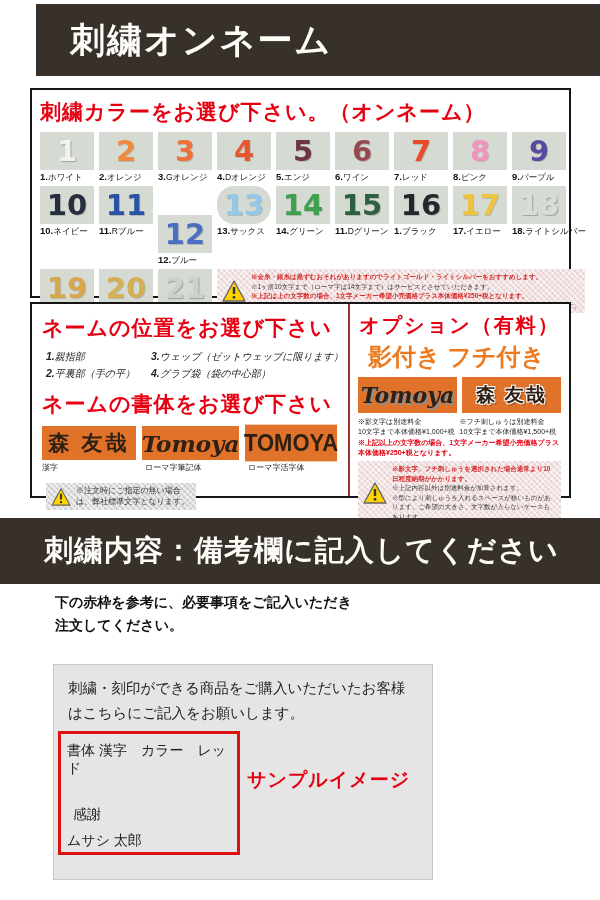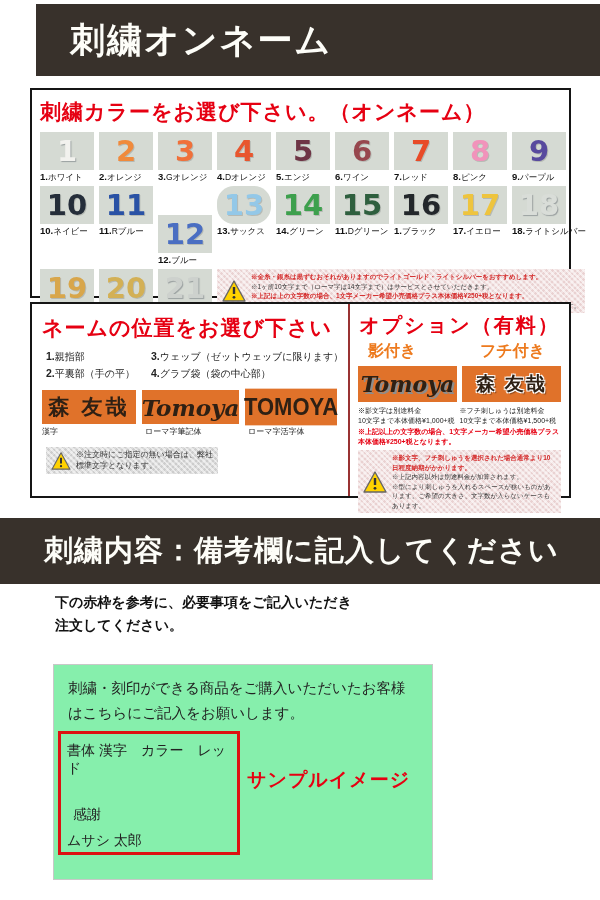--- a/index.html
+++ b/index.html
@@ -41,51 +41,51 @@
                      repeating-linear-gradient(-45deg,rgba(160,160,160,.25) 0 2px,transparent 2px 4px);}
   #color-warn{margin-left:5px;flex:1;height:44px;}
   .wline{font-size:6.5px;line-height:9.5px;color:#333;white-space:nowrap;overflow:hidden;}
   .wline.red{color:#d42a2a;font-weight:bold;}
   .tri{flex:0 0 auto;}
 
   
   #left-pane{width:316px;box-sizing:border-box;padding:8px 4px 16px 8px;}
   #right-pane{flex:1;border-left:2px solid #993333;box-sizing:border-box;padding:8px 8px 18px 8px;}
 
-  .pos-list{display:flex;gap:16px;margin:4px 0 8px 6px;font-size:10px;line-height:17px;color:#222;}
+  .pos-list{display:flex;gap:16px;margin:4px 0 8px 6px;font-size:10px;line-height:17px;color:#222;font-style:italic;}
   .pos-list b{font-size:10.5px;}
 
   .samples-row{display:flex;gap:6px;margin:8px 0 0 2px;}
   .sample-box{height:34px;background:#e0722a;color:#2e2014;display:flex;align-items:center;justify-content:center;}
   .s-kanji{width:94px;font-weight:bold;font-size:21px;letter-spacing:3px;}
   .s-cursive{width:97px;font-family:"DejaVu Serif",serif;font-style:italic;font-weight:bold;font-size:23px;}
   .s-block{width:92px;font-weight:800;font-size:22px;transform:scaleY(1.08);letter-spacing:0;}
   .sample-labels{display:flex;font-size:8px;color:#222;margin:2px 0 0 2px;}
   .sample-labels span:nth-child(1){width:103px;}
   .sample-labels span:nth-child(2){width:103px;}
-  #font-note{margin:10px 0 4px 6px;width:172px;font-size:8px;line-height:10.5px;color:#333;font-family:Liberation Serif, serif;}
+  #font-note{margin:10px 0 4px 6px;width:150px;font-size:8px;line-height:10.5px;color:#333;font-family:Liberation Serif, serif;}
 
   #opt-title{text-align:center;color:#e60012;font-weight:bold;font-size:20px;letter-spacing:2px;white-space:nowrap;}
-  #opt-subs{display:flex;justify-content:space-between;padding:0 16px 0 10px;color:#ed7a1e;font-weight:bold;font-size:16px;margin-top:2px;}
+  #opt-subs{display:flex;justify-content:space-between;padding:0 16px 0 10px;color:#ed7a1e;font-weight:bold;font-size:24px;margin-top:2px;}
   #opt-samples{display:flex;gap:5px;margin-top:4px;}
   .opt-sample{flex:1;height:36px;background:#e0722a;display:flex;align-items:center;justify-content:center;color:#2e2014;}
   .o-shadow{font-family:"DejaVu Serif",serif;font-style:italic;font-weight:bold;font-size:22px;text-shadow:2px 2px 0 #8d8d8d;}
   .o-outline{font-weight:bold;font-size:19px;letter-spacing:2px;
              text-shadow:-1px -1px 0 #fff,1px -1px 0 #fff,-1px 1px 0 #fff,1px 1px 0 #fff,2px 2px 1px rgba(0,0,0,.35);}
   #fee-cols{display:flex;margin-top:4px;}
   #fee-cols>div{width:50%;font-size:7px;line-height:9.5px;color:#222;}
   #opt-red-note{font-size:7px;line-height:9.5px;color:#e60012;font-weight:bold;margin-top:2px;}
   #opt-warn{margin-top:4px;}
   #opt-warn .wline{white-space:normal;}
 
   
   #instruction{position:absolute;left:55px;top:591px;font-size:14px;font-weight:bold;line-height:23px;color:#111;}
   #form-label{position:absolute;left:55px;top:646px;font-size:12.5px;color:#444;}
   #outer-box{position:absolute;left:53px;top:664px;width:380px;height:216px;border:1px solid #c8c8c8;
-             box-sizing:border-box;background:#86efac;}
+             box-sizing:border-box;background:#e5e5e5;}
   #form-text{margin:11px 14px 0 14px;font-size:14.5px;line-height:25px;color:#222;}
   #red-box{position:absolute;left:4px;top:66px;width:182px;height:124px;border:3px solid #dd1111;
            box-sizing:border-box;padding:8px 6px;font-size:14px;color:#222;}
   #red-box .rb2{margin-top:28px;padding-left:6px;}
   #red-box .rb3{margin-top:8px;}
   #sample-label{position:absolute;left:193px;top:102px;color:#e60012;font-weight:bold;font-size:19px;letter-spacing:1px;}
 </style>
 </head>
 <body>
 
@@ -210,20 +210,21 @@
       <div class="pos-list">
         <div>
           <div><b>1.</b><span>親指部</span></div>
           <div><b>2.</b><span>平裏部（手の平）</span></div>
         </div>
         <div>
           <div><b>3.</b><span>ウェッブ（ゼットウェッブに限ります）</span></div>
           <div><b>4.</b><span>グラブ袋（袋の中心部）</span></div>
         </div>
       </div>
+      <div class="red-title">ネームの書体をお選び下さい</div>
       <div class="samples-row">
         <div class="sample-box s-kanji">森 友哉</div>
         <div class="sample-box s-cursive">Tomoya</div>
         <div class="sample-box s-block">TOMOYA</div>
       </div>
       <div class="sample-labels">
         <span>漢字</span>
         <span>ローマ字筆記体</span>
         <span>ローマ字活字体</span>
       </div>

